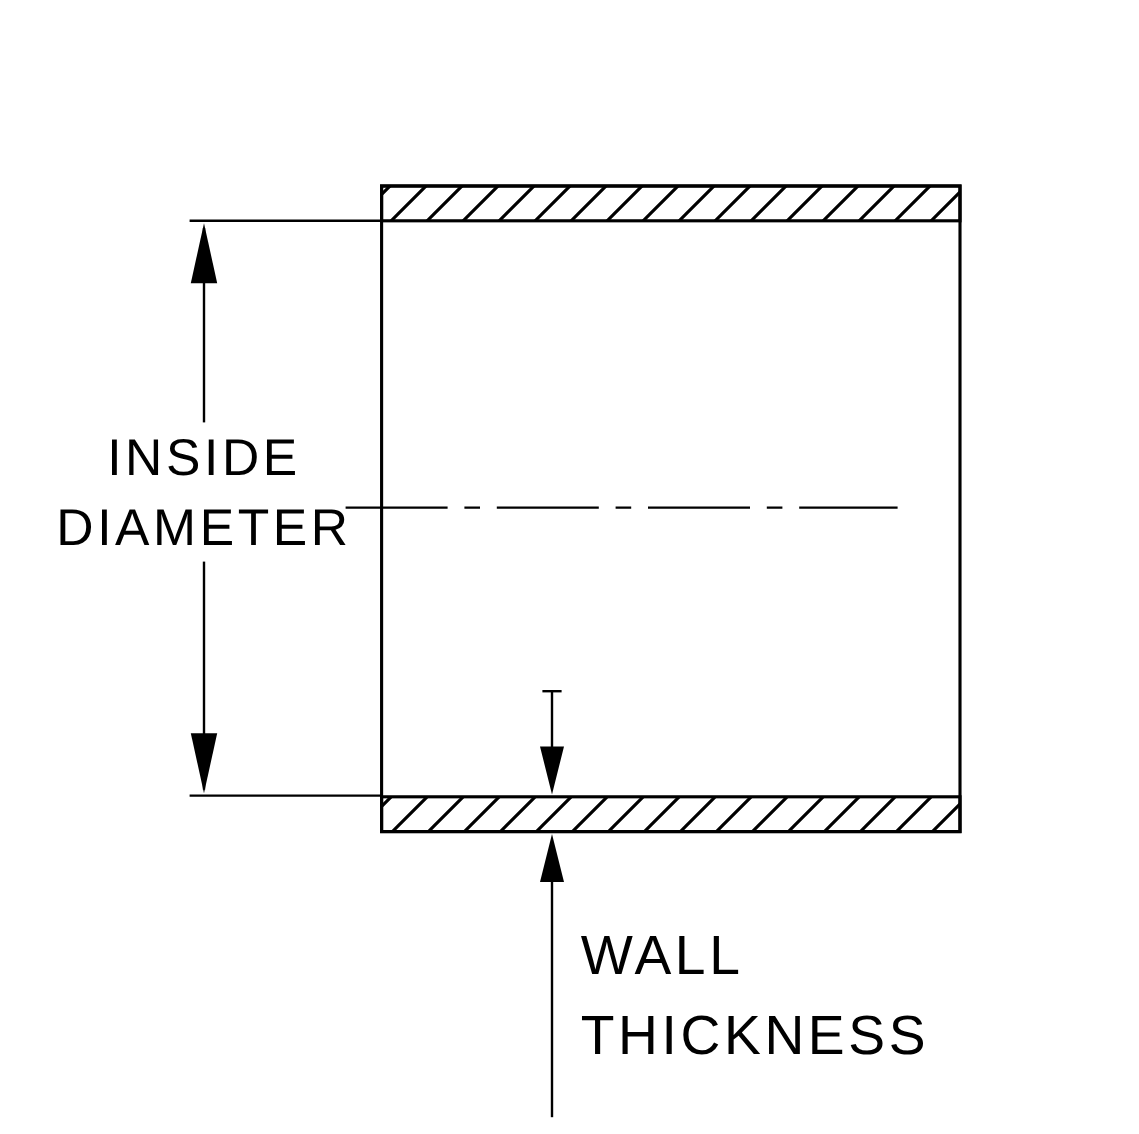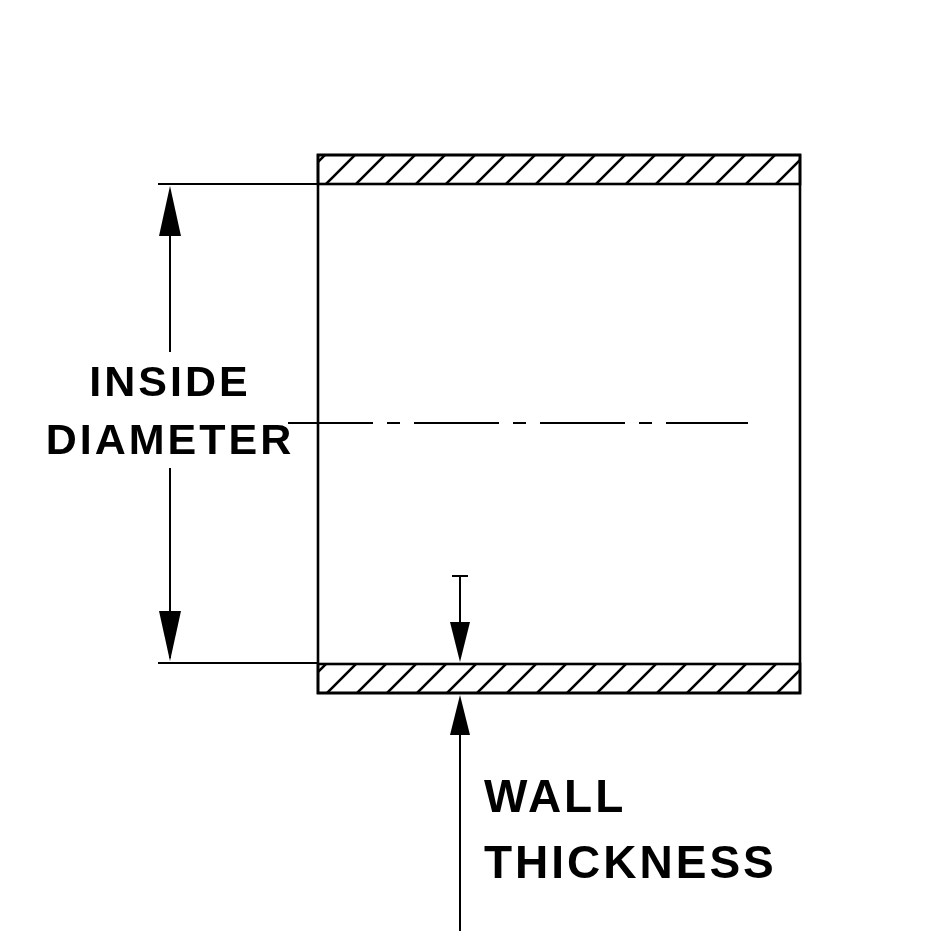--- a/index.html
+++ b/index.html
@@ -6,21 +6,20 @@
     margin: 0;
     padding: 0;
     background: #ffffff;
   }
   .stage {
     position: relative;
     width: 949px;
     height: 945px;
     background: #ffffff;
     overflow: hidden;
-    font-weight: bold;
   }
   svg {
     display: block;
   }
   .thickline {
     stroke: currentColor;
     stroke-width: 2.6;
     fill: none;
   }
   .dimline {

